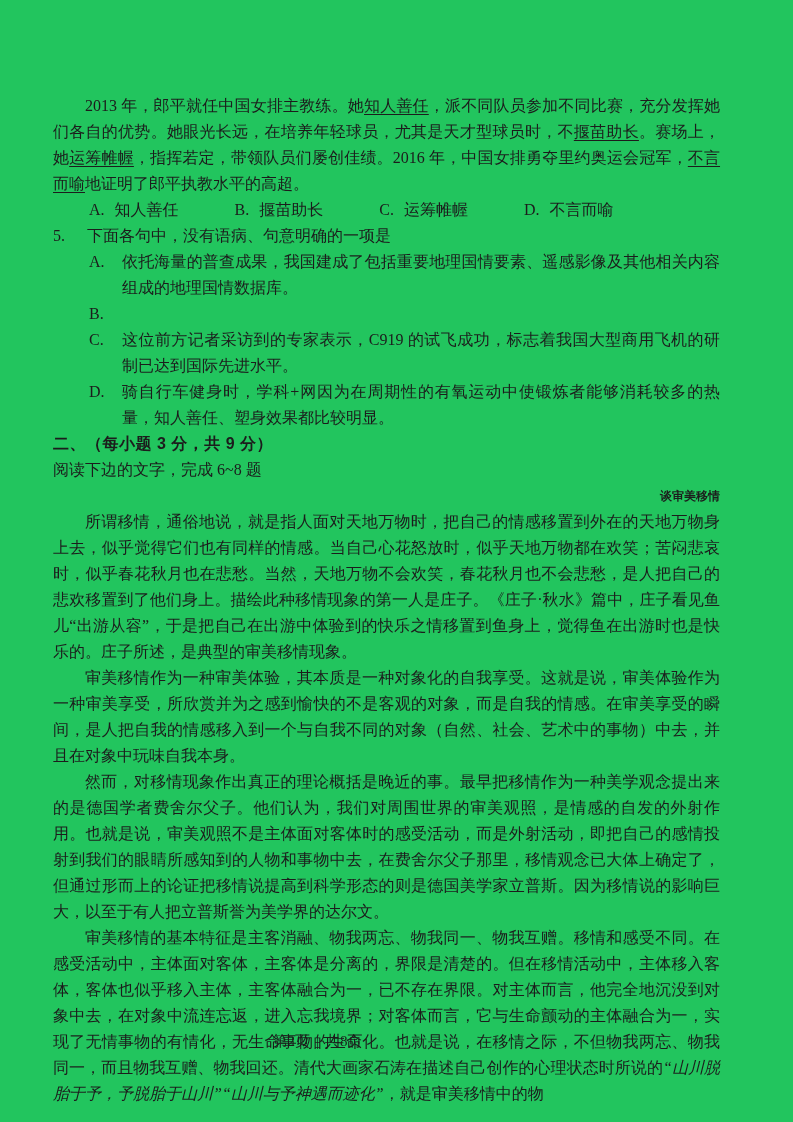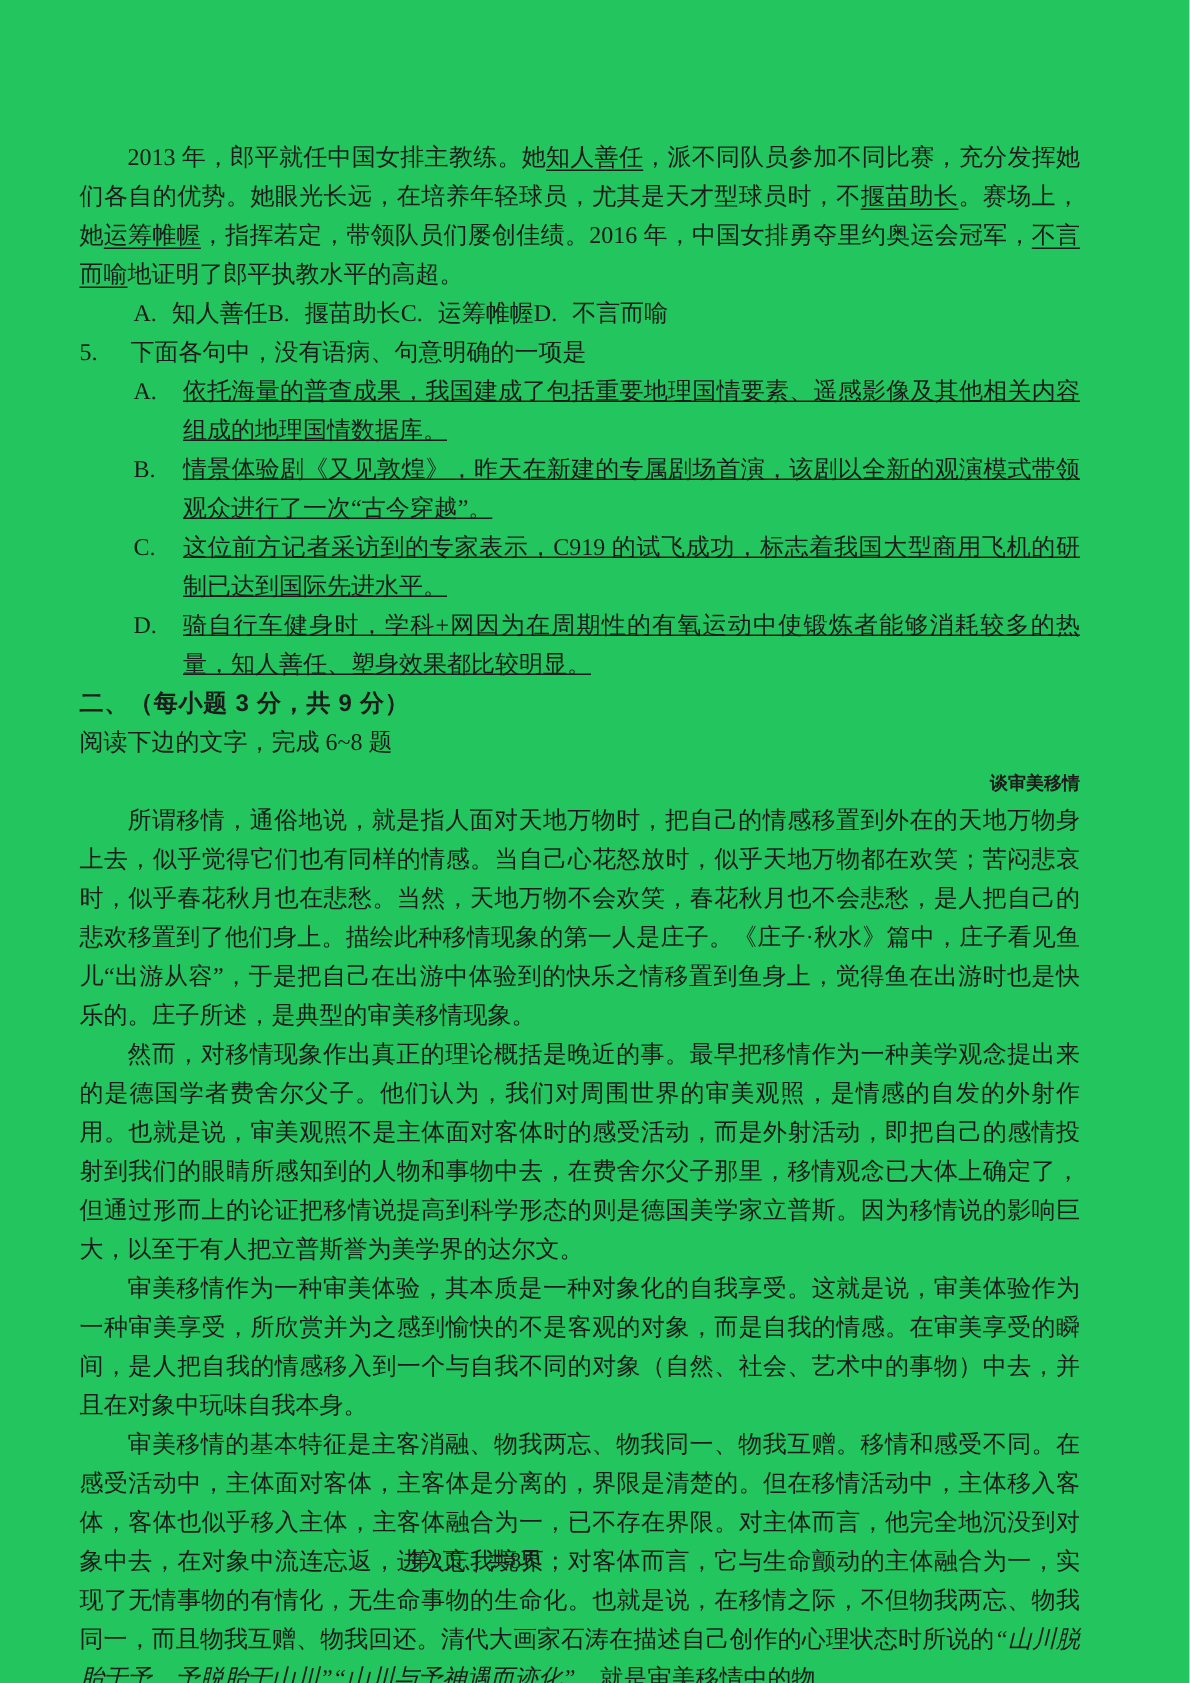--- a/index.html
+++ b/index.html
@@ -31,20 +31,21 @@
     text-decoration: underline;
     text-underline-offset: 3px;
   }
   .kai {
     font-style: italic;
   }
   
   .optrow {
     display: flex;
     padding-left: 36px;
+    gap: 56px;
   }
   .optrow .opt { white-space: nowrap; }
   .opt-label-inline { margin-right: 10px; }
   
   .qstem {
     display: flex;
   }
   .qstem .qnum {
     flex: 0 0 34px;
   }
@@ -52,21 +53,20 @@
     display: flex;
     padding-left: 36px;
   }
   .opt-block .opt-label {
     flex: 0 0 33px;
   }
   .opt-block .opt-text {
     flex: 1;
     text-align: justify;
     text-justify: inter-ideograph;
-    text-decoration: underline;
   }
   
   .section-head {
     font-weight: 700;
     font-family: Liberation Sans, sans-serif;
     font-size: 16px;
     letter-spacing: 0.5px;
   }
   .instruction { }
   .essay-title {
@@ -104,38 +104,37 @@
     <div class="qstem">
       <span class="qnum">5.</span>
       <span>下面各句中，没有语病、句意明确的一项是</span>
     </div>
     <div class="opt-block">
       <span class="opt-label">A.</span>
       <div class="opt-text">依托海量的普查成果，我国建成了包括重要地理国情要素、遥感影像及其他相关内容组成的地理国情数据库。</div>
     </div>
     <div class="opt-block">
       <span class="opt-label">B.</span>
-      <div class="opt-text">情景体验剧《又见敦煌》，昨天在新建的专属剧场首演，该剧以全新的观演模式带领观众进行了一次“古今穿越”。</div>
     </div>
     <div class="opt-block">
       <span class="opt-label">C.</span>
       <div class="opt-text">这位前方记者采访到的专家表示，C919 的试飞成功，标志着我国大型商用飞机的研制已达到国际先进水平。</div>
     </div>
     <div class="opt-block">
       <span class="opt-label">D.</span>
       <div class="opt-text">骑自行车健身时，学科+网因为在周期性的有氧运动中使锻炼者能够消耗较多的热量，知人善任、塑身效果都比较明显。</div>
     </div>
 
     <div class="section-head">二、（每小题 3 分，共 9 分）</div>
     <div class="instruction">阅读下边的文字，完成 6~8 题</div>
     <div class="essay-title">谈审美移情</div>
 
     <p class="para indent">所谓移情，通俗地说，就是指人面对天地万物时，把自己的情感移置到外在的天地万物身上去，似乎觉得它们也有同样的情感。当自己心花怒放时，似乎天地万物都在欢笑；苦闷悲哀时，似乎春花秋月也在悲愁。当然，天地万物不会欢笑，春花秋月也不会悲愁，是人把自己的悲欢移置到了他们身上。描绘此种移情现象的第一人是庄子。《庄子·秋水》篇中，庄子看见鱼儿“出游从容”，于是把自己在出游中体验到的快乐之情移置到鱼身上，觉得鱼在出游时也是快乐的。庄子所述，是典型的审美移情现象。</p>
+    <p class="para indent">审美移情作为一种审美体验，其本质是一种对象化的自我享受。这就是说，审美体验作为一种审美享受，所欣赏并为之感到愉快的不是客观的对象，而是自我的情感。在审美享受的瞬间，是人把自我的情感移入到一个与自我不同的对象（自然、社会、艺术中的事物）中去，并且在对象中玩味自我本身。</p>
     <p class="para indent">然而，对移情现象作出真正的理论概括是晚近的事。最早把移情作为一种美学观念提出来的是德国学者费舍尔父子。他们认为，我们对周围世界的审美观照，是情感的自发的外射作用。也就是说，审美观照不是主体面对客体时的感受活动，而是外射活动，即把自己的感情投射到我们的眼睛所感知到的人物和事物中去，在费舍尔父子那里，移情观念已大体上确定了，但通过形而上的论证把移情说提高到科学形态的则是德国美学家立普斯。因为移情说的影响巨大，以至于有人把立普斯誉为美学界的达尔文。</p>
-    <p class="para indent">审美移情作为一种审美体验，其本质是一种对象化的自我享受。这就是说，审美体验作为一种审美享受，所欣赏并为之感到愉快的不是客观的对象，而是自我的情感。在审美享受的瞬间，是人把自我的情感移入到一个与自我不同的对象（自然、社会、艺术中的事物）中去，并且在对象中玩味自我本身。</p>
     <p class="para indent"><span>审美移情的基本特征是主客消融、物我两忘、物我同一、物我互赠。移情和感受不同。在感受活动中，主体面对客体，主客体是分离的，界限是清楚的。但在移情活动中，主体移入客体，客体也似乎移入主体，主客体融合为一，已不存在界限。对主体而言，他完全地沉没到对象中去，在对象中流连忘返，进入忘我境界；对客体而言，它与生命颤动的主体融合为一，实现了无情事物的有情化，无生命事物的生命化。也就是说，在移情之际，不但物我两忘、物我同一，而且物我互赠、物我回还。清代大画家石涛在描述自己创作的心理状态时所说的</span><span class="kai">“山川脱胎于予，予脱胎于山川”“山川与予神遇而迹化”</span><span>，就是审美移情中的物</span></p>
 
   </div>
 
   <div class="footer">
     <span>第2页</span><span class="sep">|</span><span>共8页</span>
   </div>
 </div>
 
 </body></html>

